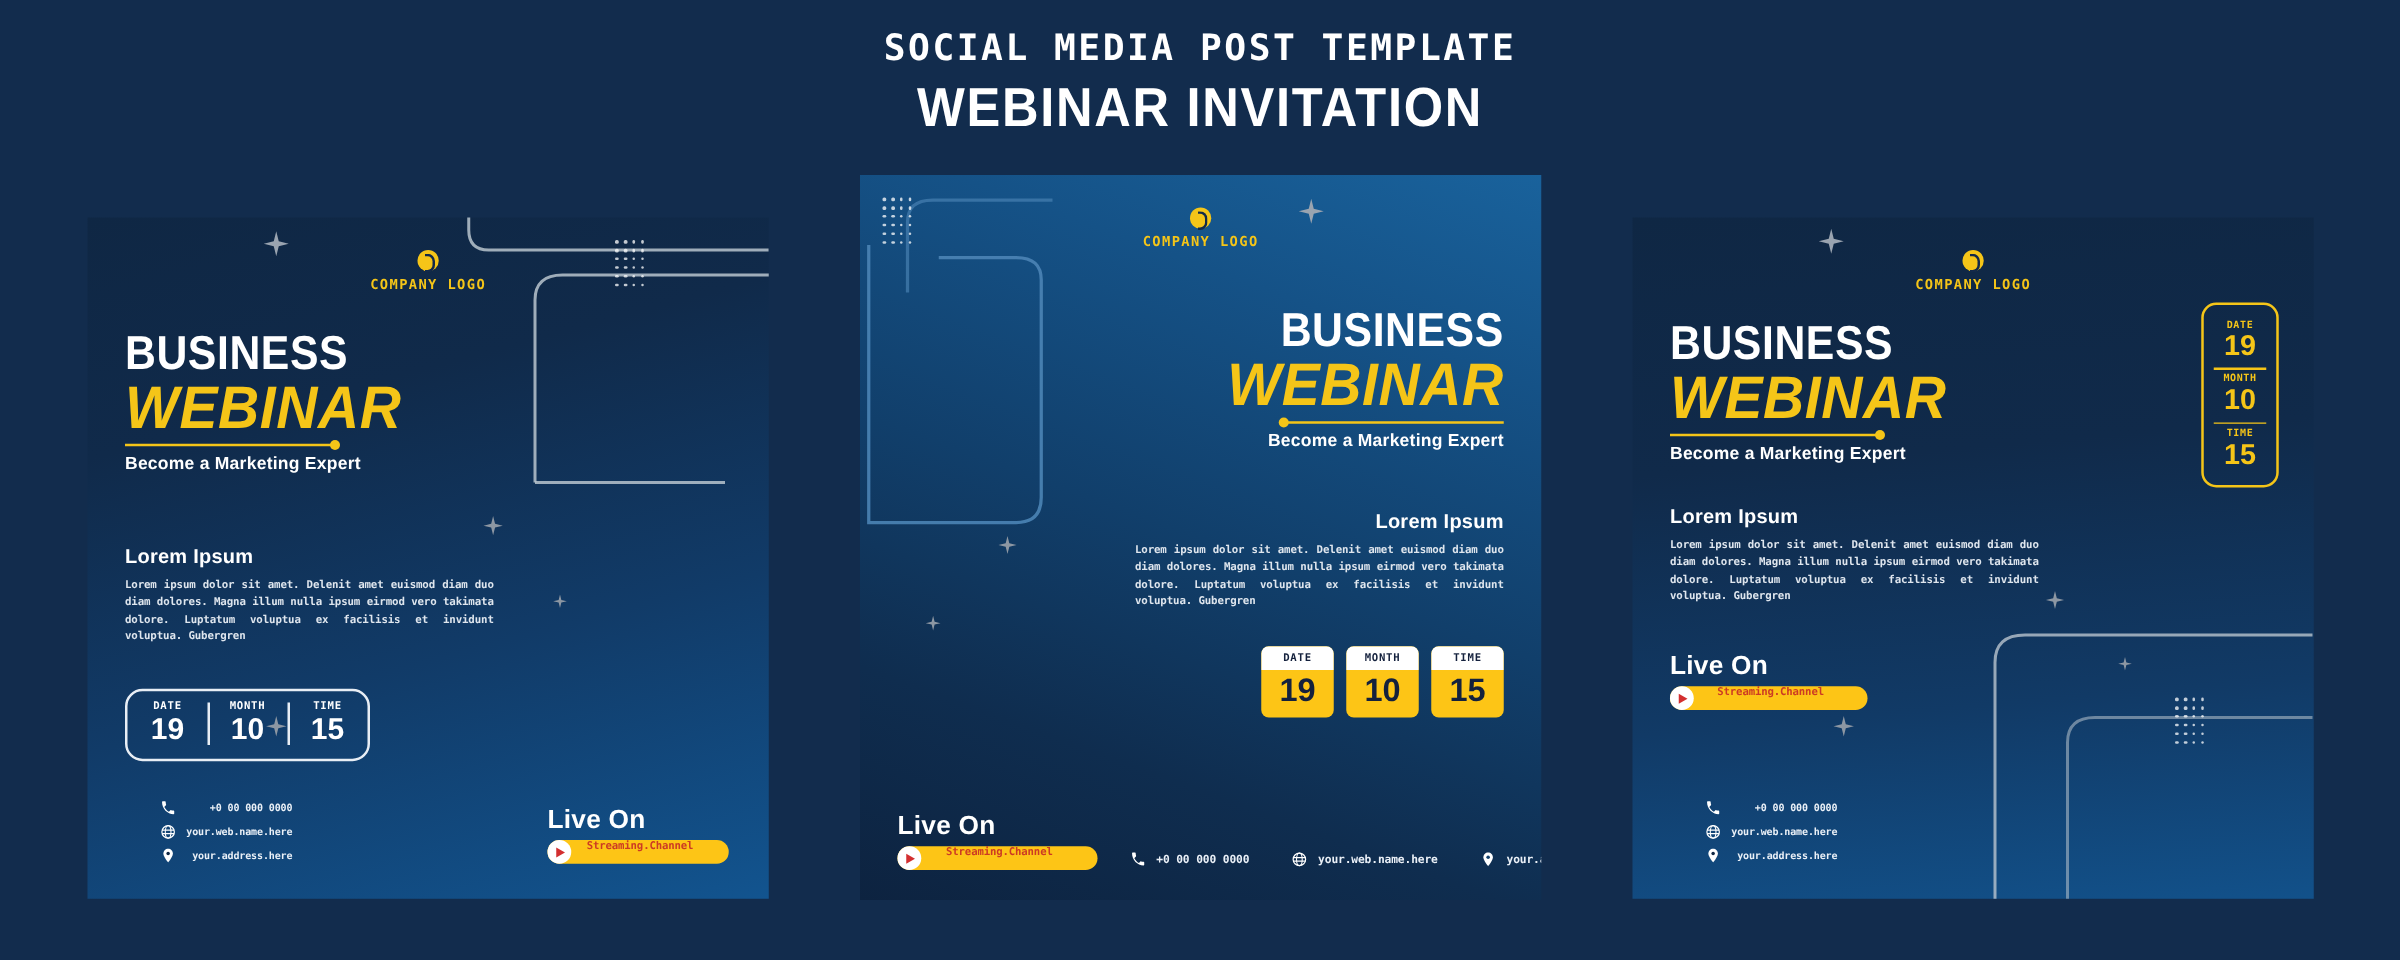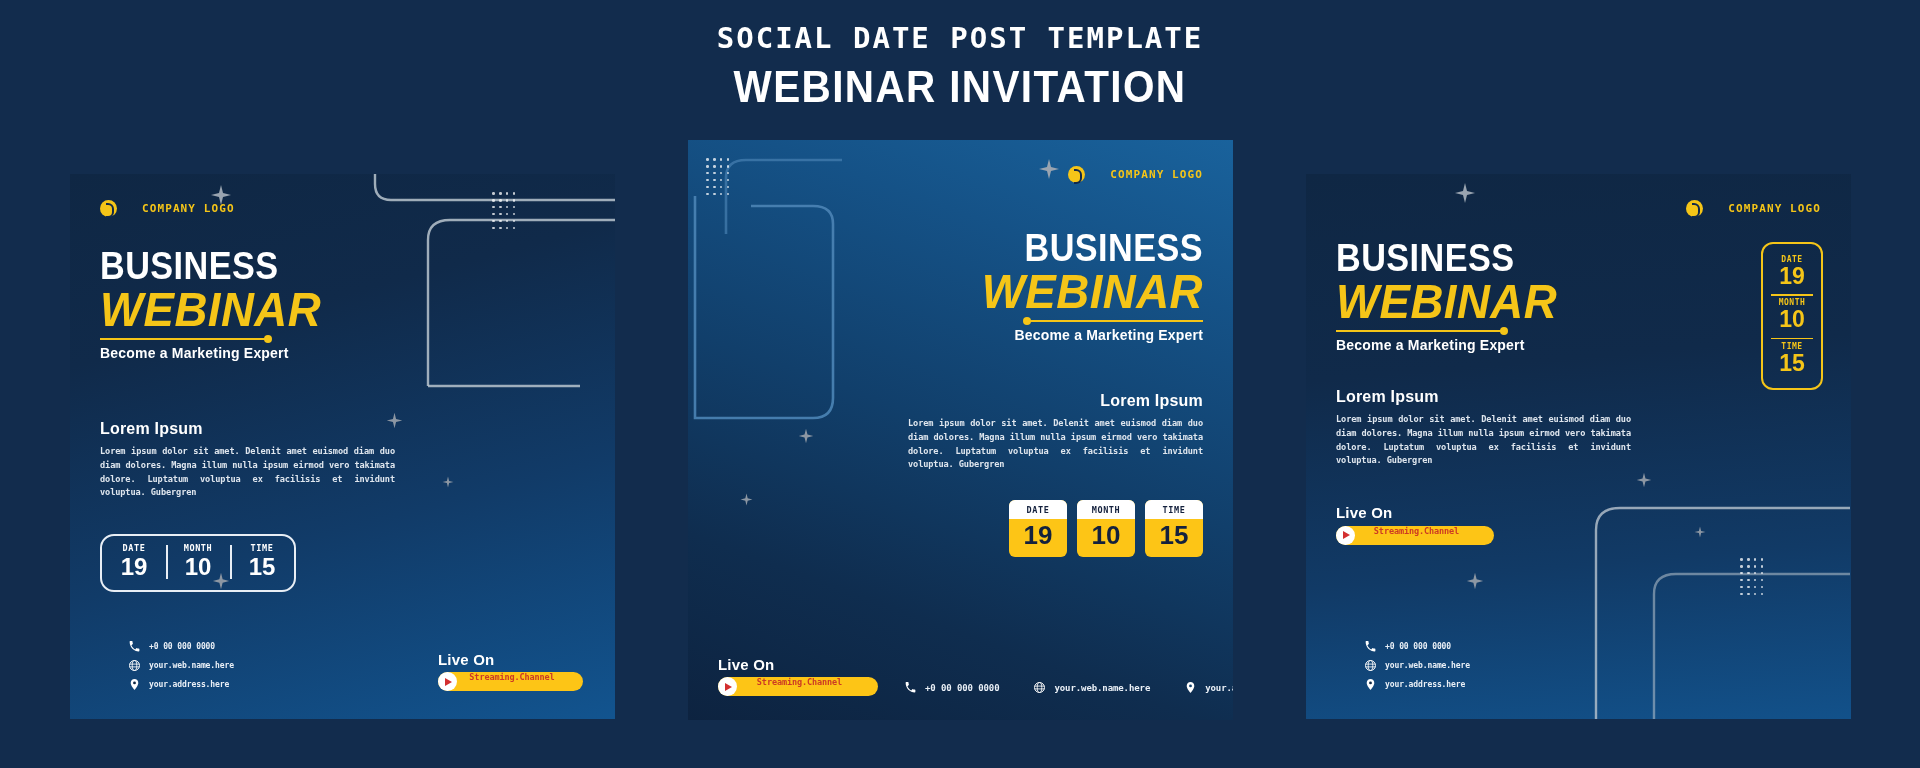--- a/index.html
+++ b/index.html
@@ -91,21 +91,21 @@
     background: #ffffff;
     border-radius: 50%;
     margin: 2.2px;
     opacity: .75;
   }
 
   
   .sparkle { position: absolute; z-index: 2; color: #9fa8b3; }
 
   
-  .logo-row { display: flex; align-items: center; gap: 25px; }
+  .logo-row { display: flex; align-items: center; gap: 4px; flex-direction: column; }
   .logo-mark {
     width: 17px; height: 17px;
     border-radius: 50%;
     background: #f5c518;
     position: relative;
     flex: 0 0 auto;
   }
   .logo-mark::after {
     content: "";
     position: absolute;
@@ -280,21 +280,21 @@
     font-family: "Liberation Sans Narrow", "Liberation Sans", sans-serif;
     font-size: 23px;
     font-weight: bold;
     line-height: 1.1;
   }
 
   
   .liveon-label {
     color: #ffffff;
     font-family: "Liberation Sans Narrow", "Liberation Sans", sans-serif;
-    font-size: 15px;
+    font-size: 21px;
     font-weight: bold;
     letter-spacing: .2px;
     margin-bottom: 4px;
   }
   .stream-pill {
     display: inline-flex;
     background: #fdc516;
     border-radius: 20px;
     height: 19px;
     padding-right: 16px;
@@ -326,39 +326,39 @@
     font-family: "DejaVu Sans Mono", monospace;
     font-size: 8.5px;
     font-weight: bold;
     letter-spacing: -0.1px;
     white-space: nowrap;
     padding: 0 6px;
   }
 
   
   .contact-list { display: flex; flex-direction: column; gap: 6px; }
-  .contact-row { display: flex; align-items: center; gap: 8px; }
+  .contact-row { display: flex; align-items: center; gap: 8px; justify-content: space-between; }
   .contact-row .txt {
     color: #eaf0f7;
     font-family: "DejaVu Sans Mono", monospace;
     font-size: 8px;
     font-weight: bold;
     letter-spacing: -0.1px;
     white-space: nowrap;
   }
   .contact-inline { display: flex; align-items: center; gap: 34px; }
   .contact-inline .contact-row .txt { font-size: 9px; }
 
   .ico { width: 13px; height: 13px; flex: 0 0 auto; }
 </style>
 </head>
 <body>
 
 <div class="page-header">
-  <div class="header-kicker">SOCIAL DATE POST TEMPLATE</div>
+  <div class="header-kicker">SOCIAL MEDIA POST TEMPLATE</div>
   <div class="header-title">WEBINAR INVITATION</div>
 </div>
 
 <div class="posts-row">
 
   <div class="post post-1 bg-1">
 
     <div class="deco-lines">
       <svg width="260" height="260" viewBox="0 0 260 260" style="left:295px; top:-42px;">
         <path d="M10 0 L10 52 Q10 68 26 68 L250 68" fill="none" stroke="#b9c4ce" stroke-width="2.4" opacity=".85"></path>

